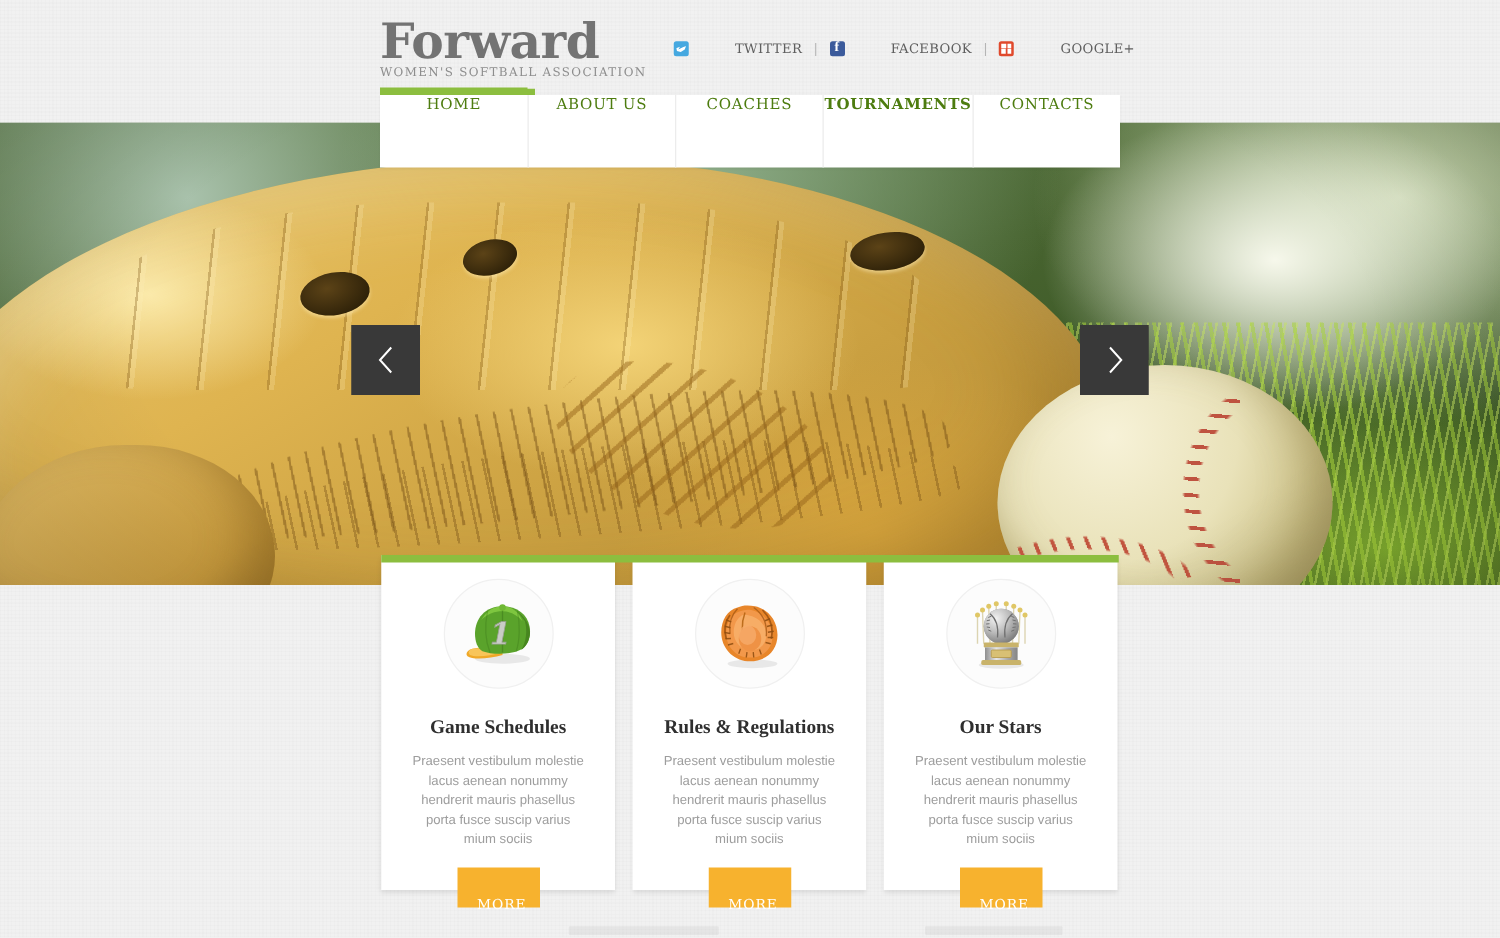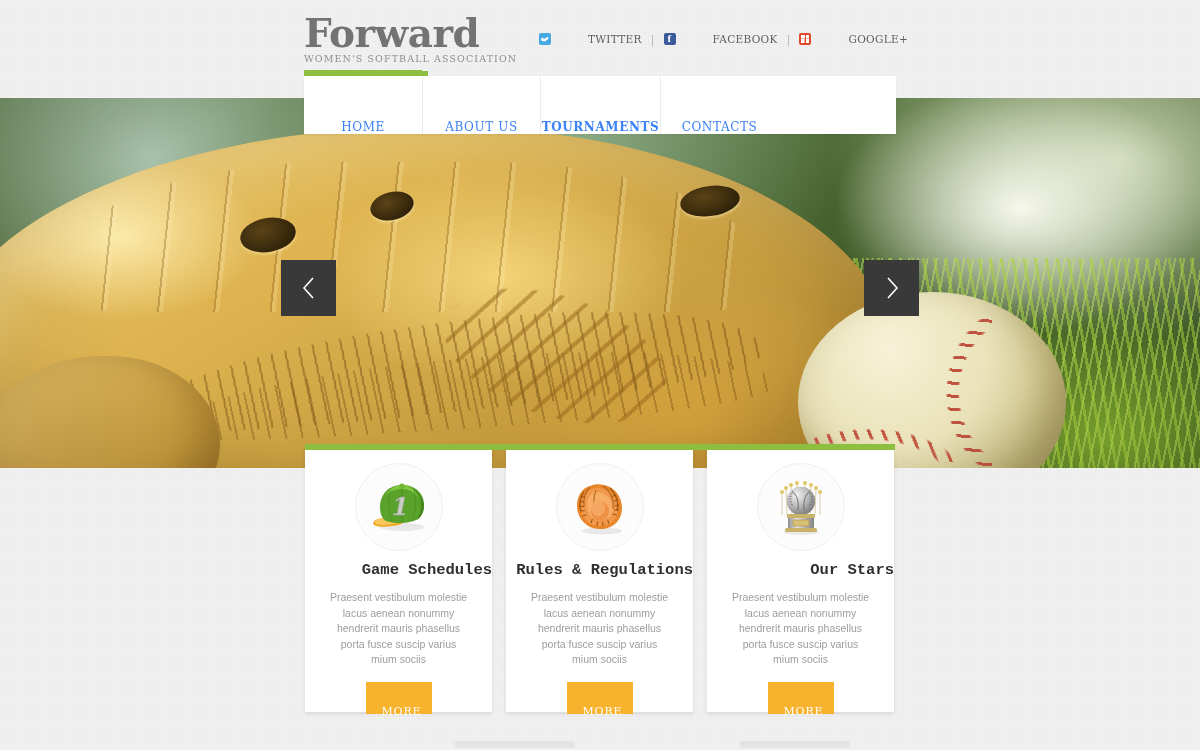--- a/index.html
+++ b/index.html
@@ -210,25 +210,25 @@
   
   .nav {
     position:absolute; left:304px; top:76px; width:592px; height:58px;
     background:#fff;
     z-index:40;
     display:flex;
     box-shadow:0 1px 2px rgba(0,0,0,0.05);
   }
   .nav-item {
     flex:1 1 auto;
-    display:flex; align-items:flex-end; justify-content:center;
+    display:flex; align-items:flex-start; justify-content:center;
     font-family:"DejaVu Serif", serif;
     font-size:12px;
     letter-spacing:0.6px;
-    color:#3b82f6;
+    color:#4d7c0f;
     cursor:pointer;
     position:relative;
     border-left:1px solid #ececec;
     height:58px;
   }
   .nav-item:first-child { border-left:none; }
   .nav-item.home { flex:0 0 118px; }
   .nav-item.about { flex:0 0 118px; }
   .nav-item.coaches { flex:0 0 118px; }
   .nav-item.tourn { flex:0 0 120px;font-weight:bold; }
@@ -259,26 +259,26 @@
   .card:last-child { margin-right:0; }
   .card-icon-wrap {
     width:88px; height:88px; margin:0 auto;
     border-radius:50%;
     background:#fcfcfc;
     border:1px solid #f0f0f0;
     display:flex; align-items:center; justify-content:center;
     position:relative;
   }
   .card-title {
-    text-align:right;
-    font-family:Liberation Mono, monospace;
+    text-align:center;
+    font-family:Liberation Serif, serif;
     font-weight:bold;
     font-size:15.5px;
     color:#2f2f2f;
-    margin-top:10px;
+    margin-top:22px;
   }
   .card-text {
     text-align:center;
     font-size:10.5px;
     line-height:15.5px;
     color:#9d9d9d;
     margin-top:11px;
     padding:0 23px;
   }
   .more-btn {
@@ -377,20 +377,23 @@
     </a>
   </div>
 </div>
 
 <nav class="nav">
   <div class="nav-item home active">
     <span>HOME</span>
   </div>
   <div class="nav-item about">
     <span>ABOUT US</span>
+  </div>
+  <div class="nav-item coaches">
+    <span>COACHES</span>
   </div>
   <div class="nav-item tourn">
     <span>TOURNAMENTS</span>
   </div>
   <div class="nav-item contacts">
     <span>CONTACTS</span>
   </div>
 </nav>
 
 <div class="card-greenbar"></div>

